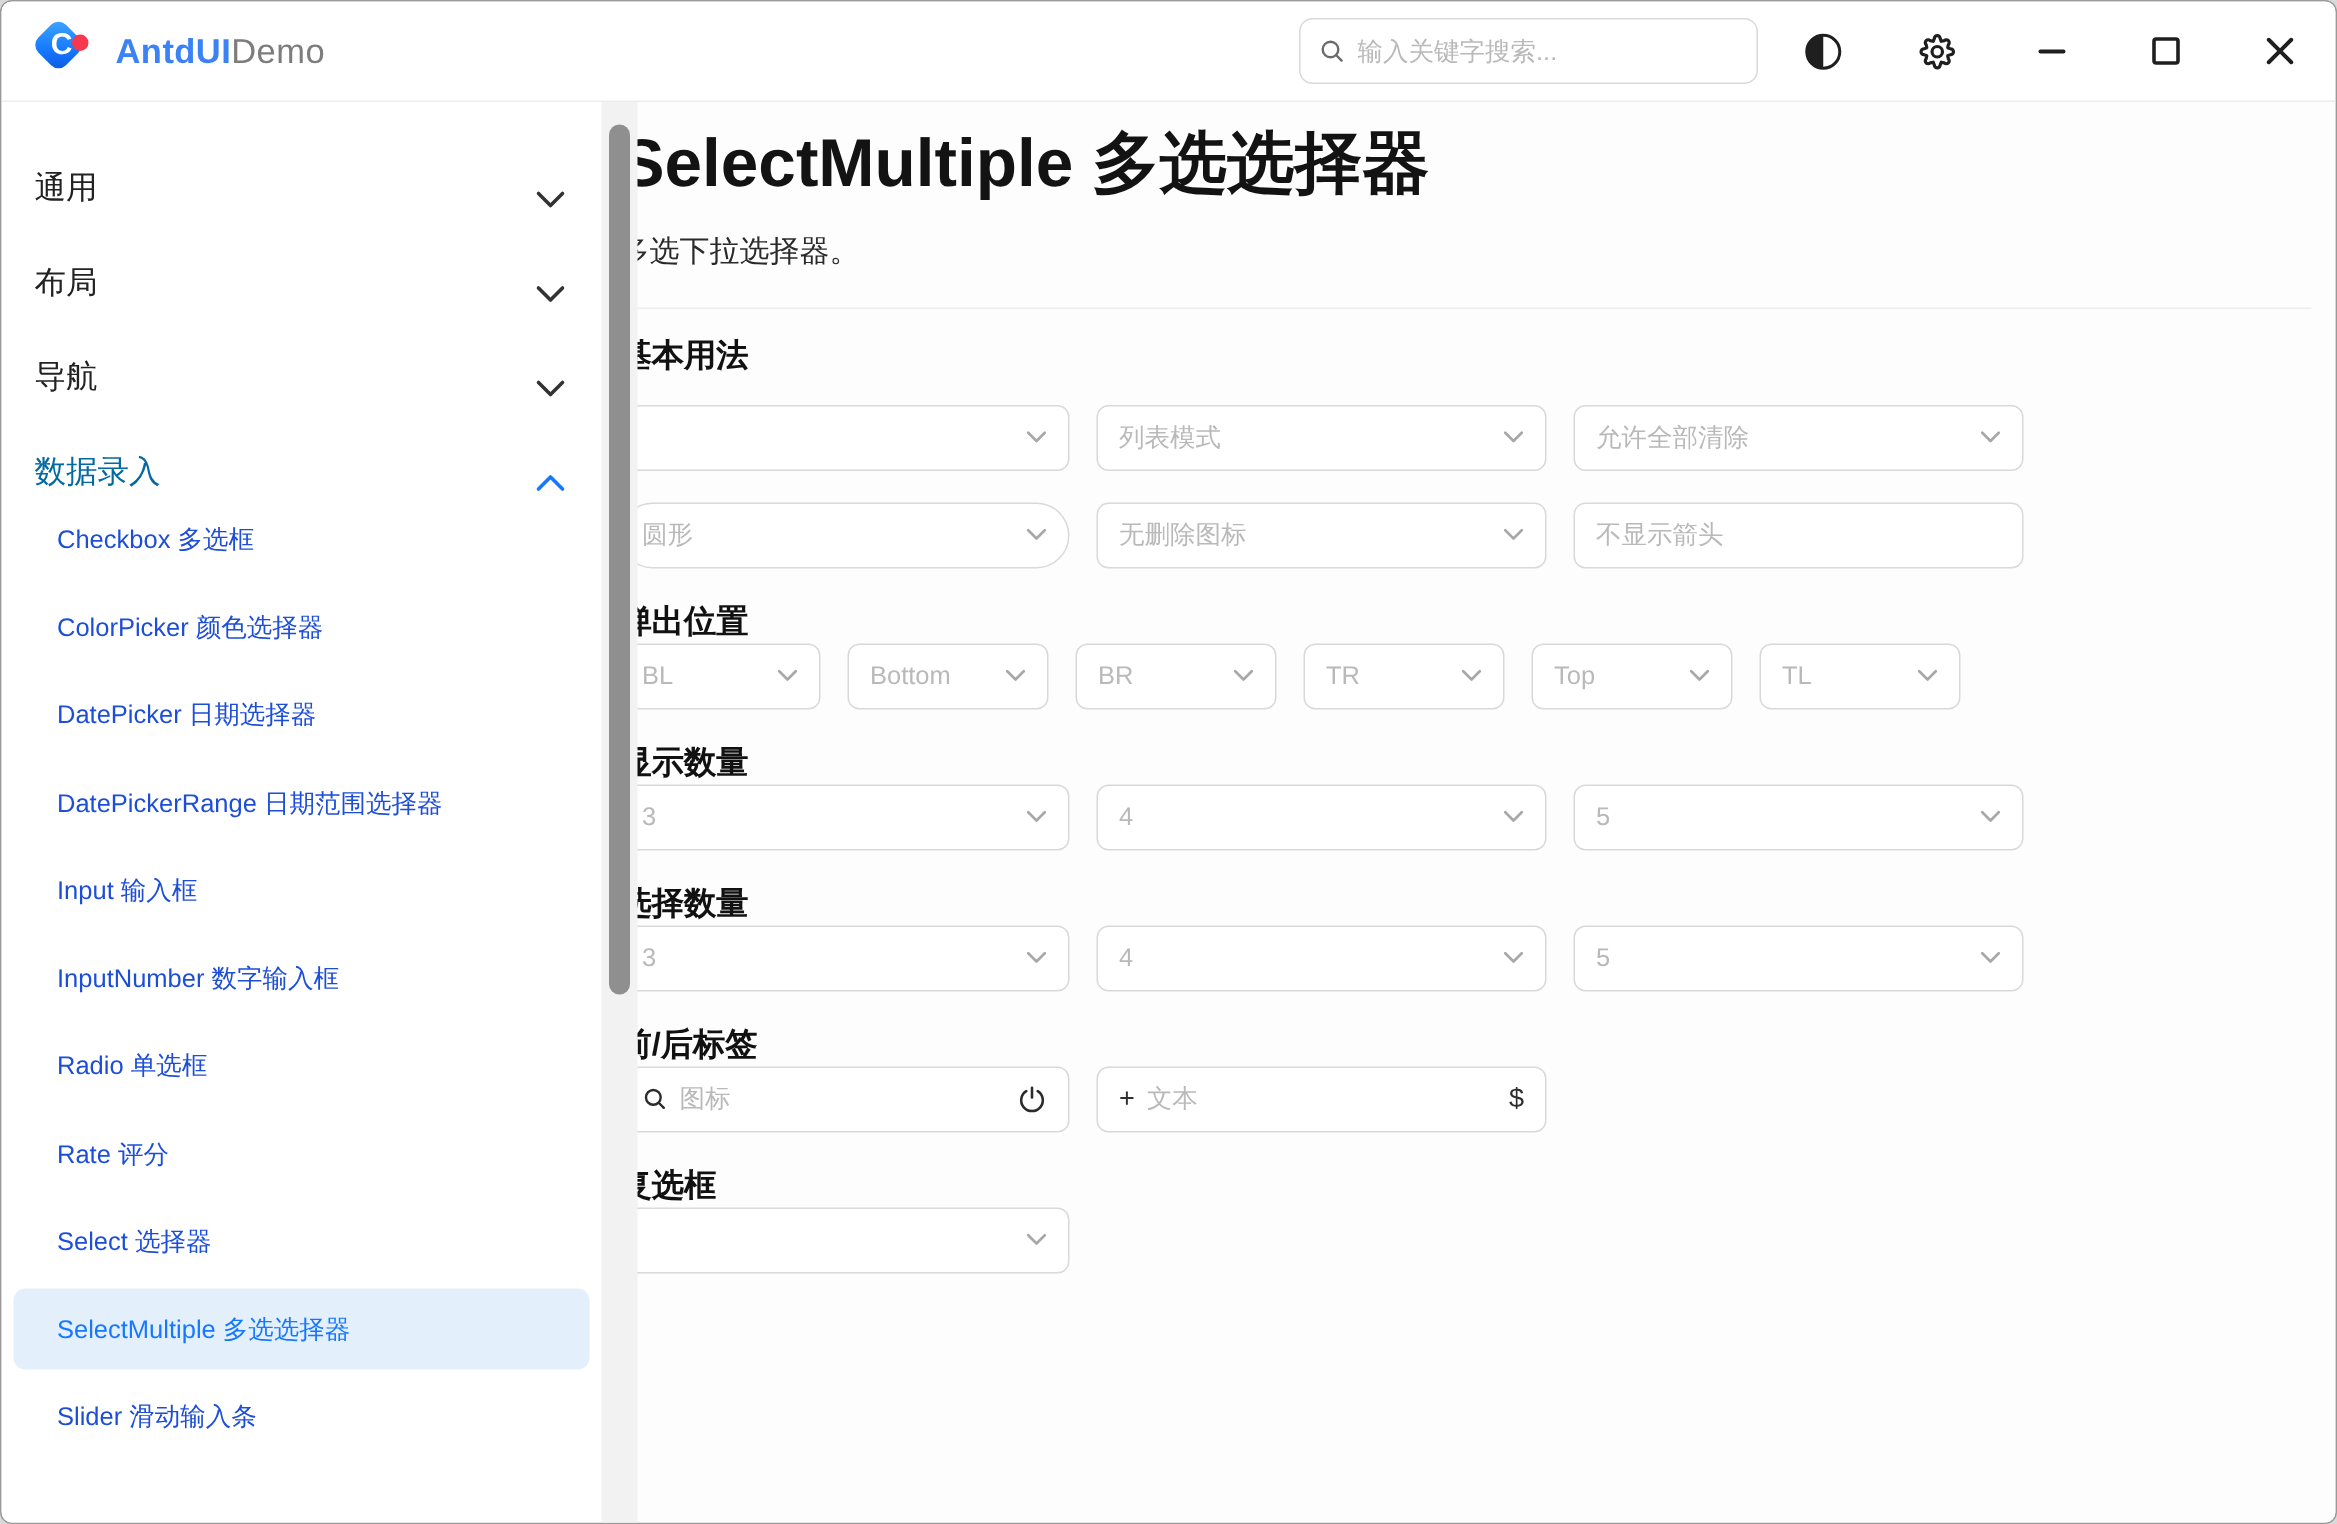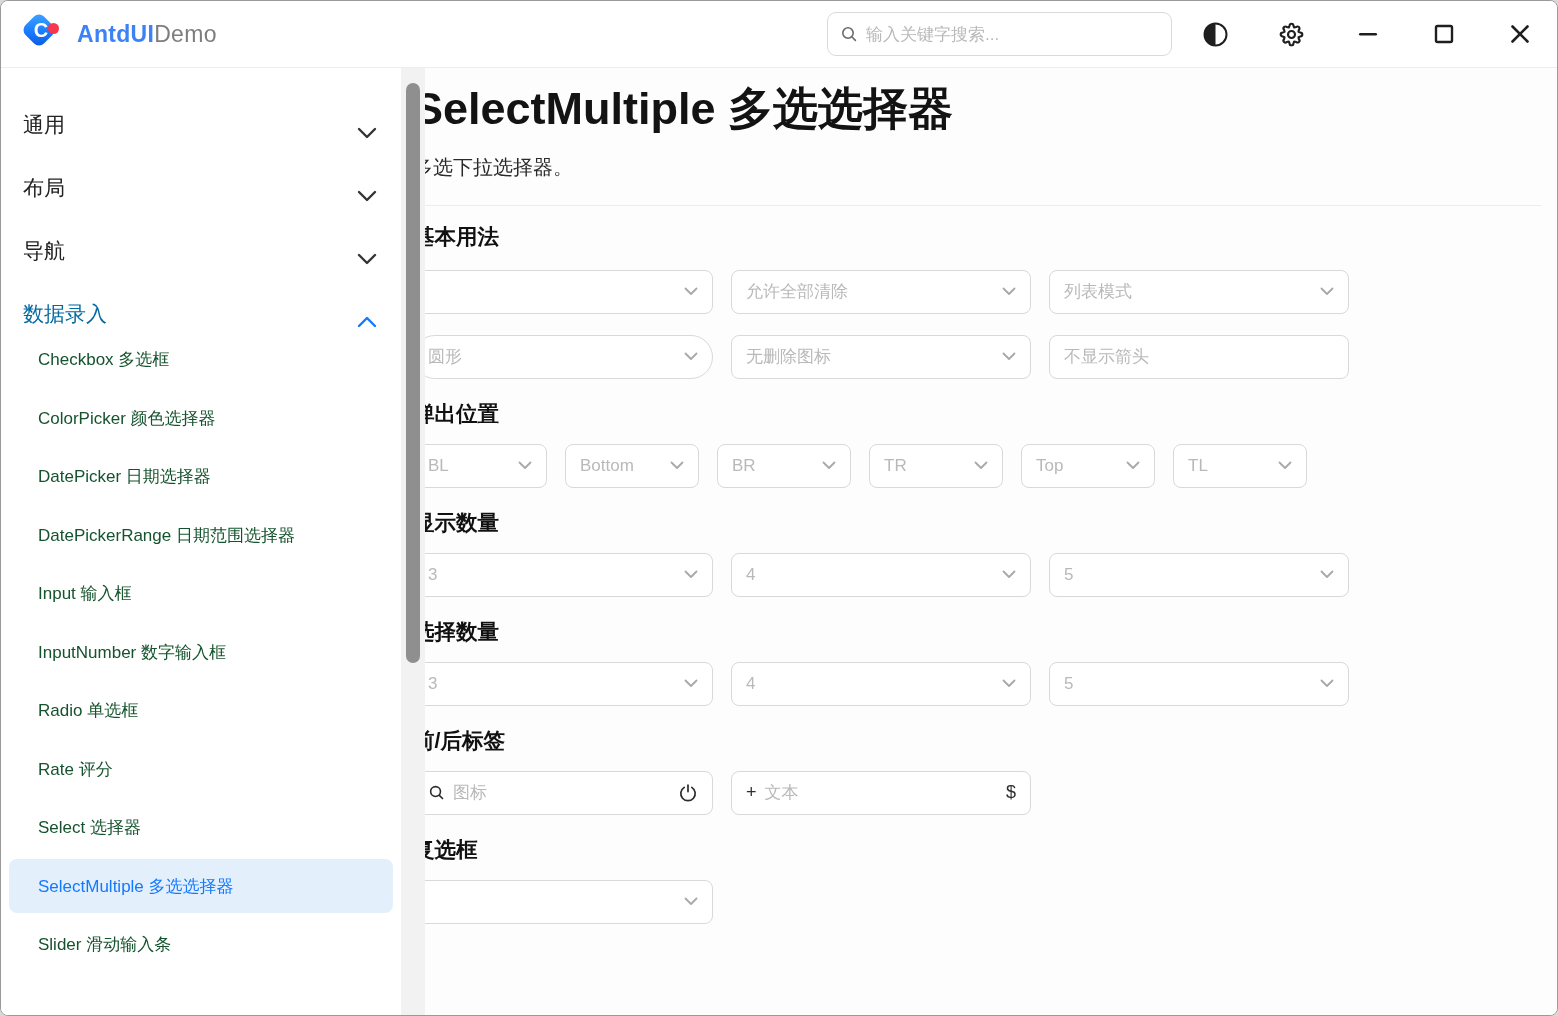--- a/index.html
+++ b/index.html
@@ -26,58 +26,58 @@
     color:#fff; font-weight:bold; font-size:20px;
   }
   .logo .dot{
     position:absolute; right:4px; top:9px; width:11px; height:11px; border-radius:50%;
     background:#f5384d;
   }
   .app-title{ margin-left:14px; font-size:23px; letter-spacing:.3px; }
   .app-title .t1{ color:#3b82f6; font-weight:600; }
   .app-title .t2{ color:#7d7d7d; margin-left:0; font-weight:400; }
   .search-box{
-    margin-left:auto; width:345px; height:44px; border:1px solid #d9d9d9; border-radius:9px;
+    margin-left:auto; width:306px; height:44px; border:1px solid #d9d9d9; border-radius:9px;
     display:flex; align-items:center; padding:0 12px; gap:8px; background:#fff;
   }
   .search-box .ph{ color:#b9b9b9; font-size:17px; }
   .tb-icons{ display:flex; align-items:center; margin-left:30px; gap:49px; padding-right:2px; }
   .tb-btn{ width:27px; height:27px; display:flex; align-items:center; justify-content:center; cursor:pointer; }
   
   .body-wrap{ position:relative; display:flex; height:948px; }
   .sidebar{ width:400px; background:#fff; padding-top:8px; overflow:hidden; }
   .nav-group{
     height:63px; display:flex; align-items:flex-end; padding:0 24px 0 22px;
     font-size:21px; color:#222; cursor:pointer;
   }
   .nav-group .lbl{ flex:1; }
   .nav-group.active{ color:#0369a1; }
   .nav-item{
     height:54px; margin:4.5px 8px; display:flex; align-items:center; padding:0 0 0 29px;
-    font-size:17px; color:#14532d; border-radius:8px; cursor:pointer;
+    font-size:17px; color:#1d4ed8; border-radius:8px; cursor:pointer;
   }
   .nav-item.selected{ background:#e3f0fc; color:#1677ff; }
   
   .vscroll{
     position:absolute; left:400px; top:0; width:24px; height:948px; background:#f2f2f2;
   }
   .vscroll .thumb{
     position:absolute; left:5px; top:15px; width:14px; height:580px;
     background:#8f8f8f; border-radius:7px;
   }
   
   .content{
     flex:1; padding:0 16px 0 12px; background:#fdfdfd; overflow:hidden;
   }
   .page-title{ margin-top:12px; font-size:45px; font-weight:600; color:#131313; line-height:1.3; }
   .page-sub{ margin-top:15px; font-size:20px; color:#2a2a2a; }
   .hr{ margin-top:24px; border-top:1px solid #ececec; }
   .sec-title{ margin-top:21px; font-size:21.5px; font-weight:600; color:#111; line-height:1.35; }
   .sec-title.first{ margin-top:17px; }
-  .row{ margin-top:15px; display:flex; gap:18px; }
+  .row{ display:flex; gap:18px; }
   .row.r18{ margin-top:18px; }
   .row.r21{ margin-top:21px; }
   .select{
     width:300px; height:44px; border:1px solid #d9d9d9; border-radius:8px; background:#fff;
     display:flex; align-items:center; padding:0 14px; gap:8px; cursor:pointer;
   }
   .select.small{ width:134px; }
   .select.pill{ border-radius:22px; }
   .select .val{ flex:1; color:#b9b9b9; font-size:17px; white-space:nowrap; overflow:hidden; }
   .select .chev{ flex:0 0 auto; }
@@ -224,29 +224,29 @@
       <div class="row r18">
         <div class="select">
           <span class="val"></span>
           <span class="chev">
               <svg width="14" height="9" viewBox="0 0 14 9">
                 <path d="M1.5 1.5 L7 7 L12.5 1.5" fill="none" stroke="#a8a8a8" stroke-width="1.8" stroke-linecap="round" stroke-linejoin="round"></path>
               </svg>
             </span>
         </div>
         <div class="select">
+          <span class="val">列表模式</span>
+          <span class="chev">
+              <svg width="14" height="9" viewBox="0 0 14 9">
+                <path d="M1.5 1.5 L7 7 L12.5 1.5" fill="none" stroke="#a8a8a8" stroke-width="1.8" stroke-linecap="round" stroke-linejoin="round"></path>
+              </svg>
+            </span>
+        </div>
+        <div class="select">
           <span class="val">允许全部清除</span>
-          <span class="chev">
-              <svg width="14" height="9" viewBox="0 0 14 9">
-                <path d="M1.5 1.5 L7 7 L12.5 1.5" fill="none" stroke="#a8a8a8" stroke-width="1.8" stroke-linecap="round" stroke-linejoin="round"></path>
-              </svg>
-            </span>
-        </div>
-        <div class="select">
-          <span class="val">列表模式</span>
           <span class="chev">
               <svg width="14" height="9" viewBox="0 0 14 9">
                 <path d="M1.5 1.5 L7 7 L12.5 1.5" fill="none" stroke="#a8a8a8" stroke-width="1.8" stroke-linecap="round" stroke-linejoin="round"></path>
               </svg>
             </span>
         </div>
       </div>
       <div class="row r21">
         <div class="select pill">
           <span class="val">圆形</span>

